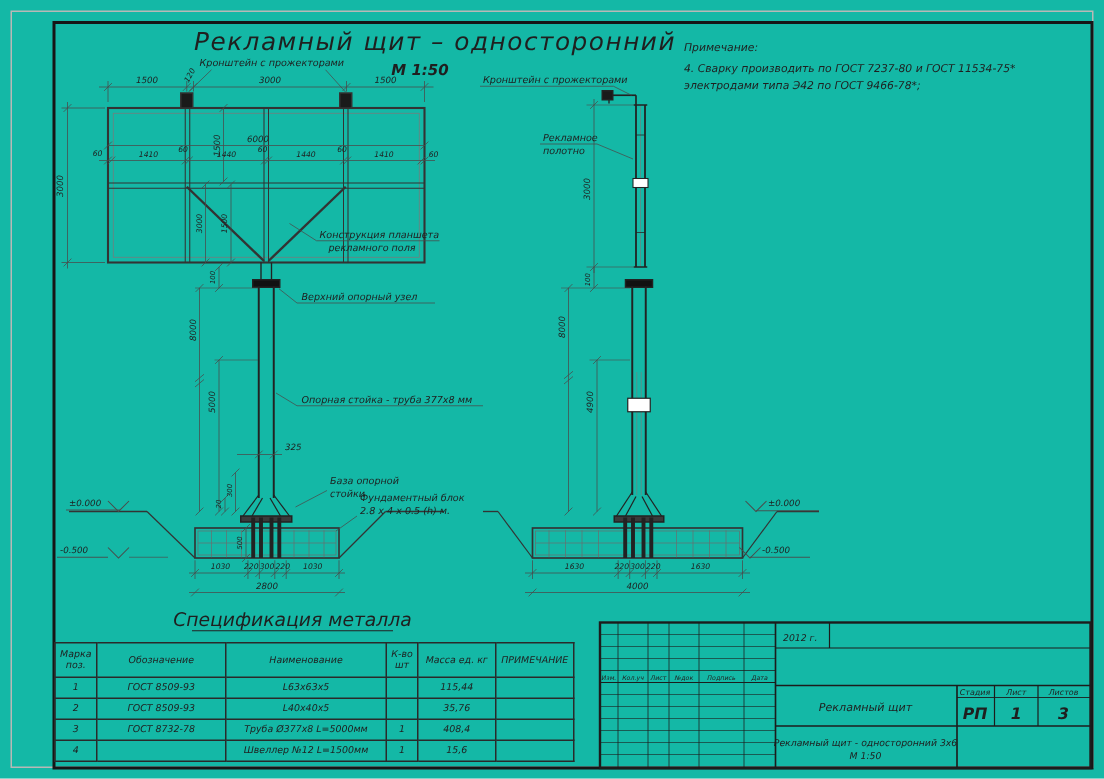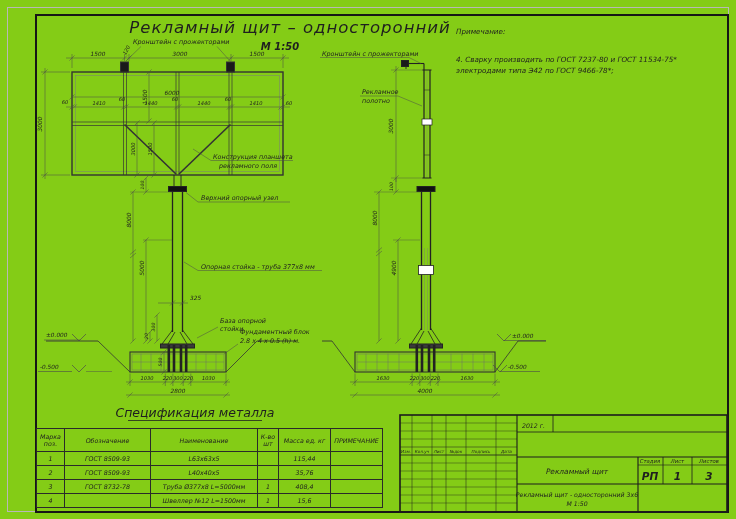--- a/index.html
+++ b/index.html
@@ -1,36 +1,36 @@
 <!DOCTYPE html>
 <html><head>
 <meta charset="utf-8">
 <style>
   html,body{margin:0;padding:0;background:#e9e9e7;}
-  .page{position:relative;width:736px;height:519px;background:#84cc16;overflow:hidden;
+  .page{position:relative;width:736px;height:519px;background:#14b8a6;overflow:hidden;
         font-family:"DejaVu Sans",sans-serif;}
   .page svg{position:absolute;left:0;top:0;z-index:1;}
   svg text{font-family:"DejaVu Sans",sans-serif;font-style:italic;fill:#1f1f1f;text-anchor:middle;}
   svg text.st{text-anchor:start;}
   .t-title{font-size:16.5px;letter-spacing:1px;}
   .t-scale{font-size:10px;font-weight:bold;}
   .lb{font-size:6.4px;}
   .d{font-size:5.8px;}
   .d2{font-size:5.1px;}
   .d3{font-size:4.6px;}
   .tb-big{font-size:10.5px;font-weight:bold;}
   .tb-doc{font-size:7.4px;}
   .tb-sub{font-size:6.2px;}
   .tb-sm{font-size:5.3px;}
   .tb-xs{font-size:4.2px;}
   .spec-head{font-size:12.5px;}
   
   .ovl{position:absolute;z-index:2;color:#1f1f1f;font-style:italic;}
   .notes{left:456px;top:27px;width:270px;font-size:7.2px;line-height:1.5;}
-  .notes .nh{margin-bottom:17px;}
+  .notes .nh{margin-bottom:3px;}
   .notes .ni{margin-bottom:2px;}
   .spec-tbl{left:36px;top:428px;}
   .spec-tbl table{border-collapse:collapse;table-layout:fixed;}
   .spec-tbl th,.spec-tbl td{border:1px solid #2a2a2a;font-weight:normal;font-style:italic;
       text-align:center;vertical-align:middle;font-size:6.3px;padding:0;overflow:hidden;
       white-space:pre-line;color:#1f1f1f;}
   .spec-tbl th{height:22px;}
   .spec-tbl td{height:13px;}
   .spec-tbl table{border:1.5px solid #1c1c1c;}
 </style>

